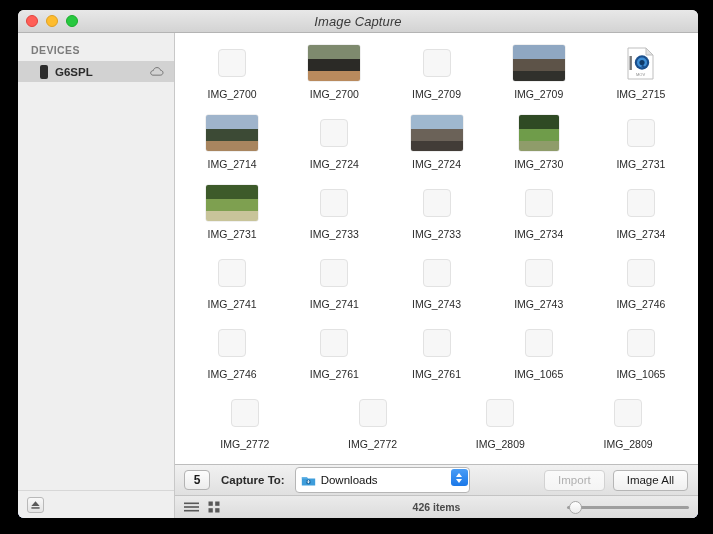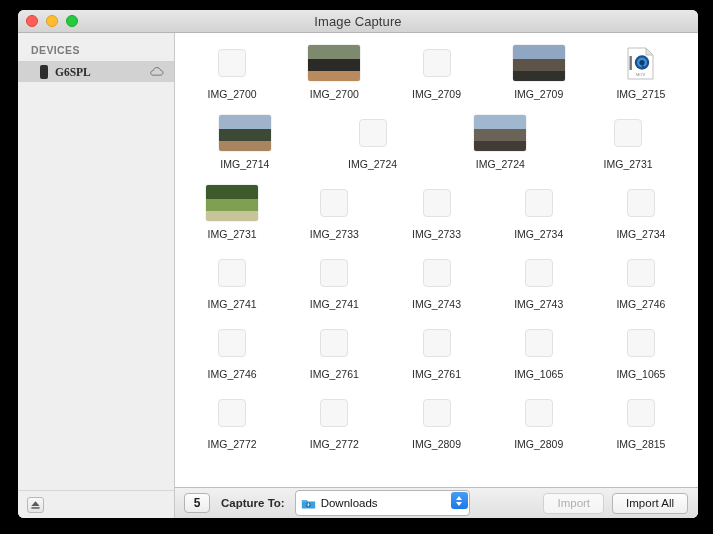--- a/index.html
+++ b/index.html
@@ -47,20 +47,21 @@
   }
   .light.close  { background: #ff5f57; border: 0.5px solid #e0443e; }
   .light.min    { background: #febc2e; border: 0.5px solid #dea123; }
   .light.max    { background: #28c840; border: 0.5px solid #1aad2b; }
   .title {
     width: 100%;
     text-align: center;
     font-size: 13px;
     color: #3a3a3a;
     letter-spacing: 0.1px;
+    font-style: italic;
   }
 
   
   .body {
     flex: 1 1 auto;
     display: flex;
     min-height: 0;
     background: #1d4ed8;
   }
 
@@ -83,21 +84,21 @@
   }
   .sb-row {
     height: 21px;
     display: flex;
     align-items: center;
     padding: 0 10px 0 22px;
     font-size: 11.5px;
     color: #2b2b2b;
     font-weight: bold;
   }
-  .sb-row.selected { background: #d2d2d2; font-family: Liberation Serif, serif; }
+  .sb-row.selected { background: #d2d2d2; }
   .sb-row .label { flex: 1 1 auto; padding-left: 7px; }
 
   .phone-icon {
     width: 8px; height: 14px;
     background: #2d2d2d;
     border-radius: 2px;
     flex: 0 0 8px;
   }
   .cloud-icon { width: 15px; height: 11px; flex: 0 0 15px; }
 
@@ -433,20 +434,26 @@
               <div class="name">IMG_2724</div>
             </div>
             <div class="cell">
               <div class="thumb-box">
                 <div class="thumb-img" style="background: linear-gradient(rgb(159, 184, 207) 0%, rgb(159, 184, 207) 38%, rgb(107, 98, 88) 39%, rgb(107, 98, 88) 72%, rgb(66, 60, 55) 73%, rgb(66, 60, 55) 100%);"></div>
               </div>
               <div class="name">IMG_2724</div>
             </div>
             <div class="cell">
               <div class="thumb-box">
+                <div class="thumb-img tall" style="background: linear-gradient(rgb(47, 74, 36) 0%, rgb(47, 74, 36) 38%, rgb(111, 156, 74) 39%, rgb(111, 156, 74) 72%, rgb(143, 156, 106) 73%, rgb(143, 156, 106) 100%);"></div>
+              </div>
+              <div class="name">IMG_2730</div>
+            </div>
+            <div class="cell">
+              <div class="thumb-box">
                 <div class="thumb-empty"></div>
               </div>
               <div class="name">IMG_2731</div>
             </div>
           </div>
           <div class="grid-row">
             <div class="cell">
               <div class="thumb-box">
                 <div class="thumb-img" style="background: linear-gradient(rgb(61, 90, 42) 0%, rgb(61, 90, 42) 38%, rgb(126, 160, 80) 39%, rgb(126, 160, 80) 72%, rgb(200, 196, 154) 73%, rgb(200, 196, 154) 100%);"></div>
               </div>
@@ -558,26 +565,20 @@
               <div class="thumb-box">
                 <div class="thumb-empty"></div>
               </div>
               <div class="name">IMG_2809</div>
             </div>
             <div class="cell">
               <div class="thumb-box">
                 <div class="thumb-empty"></div>
               </div>
               <div class="name">IMG_2809</div>
-            </div>
-            <div class="cell">
-              <div class="thumb-box">
-                <div class="thumb-empty"></div>
-              </div>
-              <div class="name">IMG_2815</div>
             </div>
           </div>
         </div>
 
       <div class="import-bar">
         <div class="rotate-btn">5</div>
         <div class="import-label">Capture To:</div>
 
         <div class="folder-select">
           <svg class="folder-icon" viewBox="0 0 16 14">
@@ -588,19 +589,39 @@
           </svg>
           <span class="fname">Downloads</span>
           <div class="stepper">
             <span class="chev up"></span>
             <span class="chev down"></span>
           </div>
         </div>
 
         <div class="spacer"></div>
         <div class="btn disabled">Import</div>
-        <div class="btn">Import All</div>
+        <div class="btn">Image All</div>
       </div>
 
+      <div class="statusbar">
+        <div class="view-toggles">
+          <svg width="15" height="11" viewBox="0 0 15 11">
+            <rect x="0" y="0.5" width="15" height="1.6" fill="#585858"></rect>
+            <rect x="0" y="4.2" width="15" height="1.6" fill="#585858"></rect>
+            <rect x="0" y="7.9" width="15" height="1.6" fill="#585858"></rect>
+          </svg>
+          <svg width="12" height="12" viewBox="0 0 12 12">
+            <rect x="0.5" y="0.5" width="4.3" height="4.3" fill="#585858"></rect>
+            <rect x="7.2" y="0.5" width="4.3" height="4.3" fill="#585858"></rect>
+            <rect x="0.5" y="7.2" width="4.3" height="4.3" fill="#585858"></rect>
+            <rect x="7.2" y="7.2" width="4.3" height="4.3" fill="#585858"></rect>
+          </svg>
+        </div>
+        <div class="status-count">426 items</div>
+        <div class="zoom-slider">
+          <div class="track"></div>
+          <div class="thumb-knob"></div>
+        </div>
+      </div>
 
     </div>
   </div>
 </div>
 
 </body></html>

